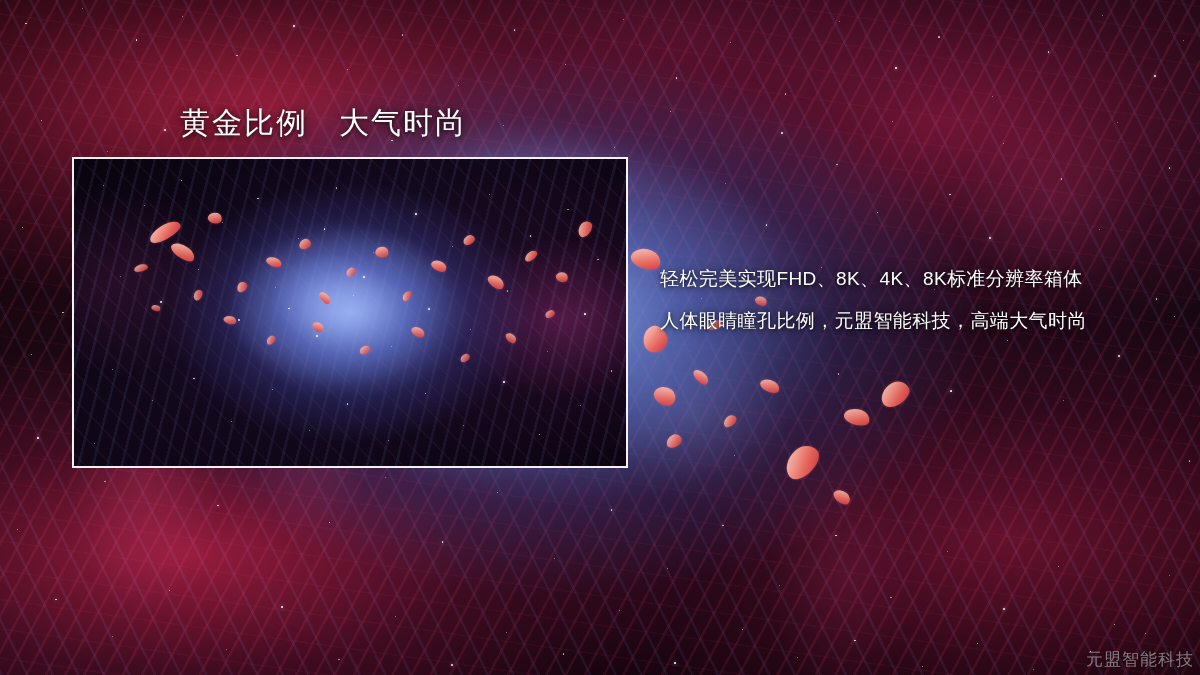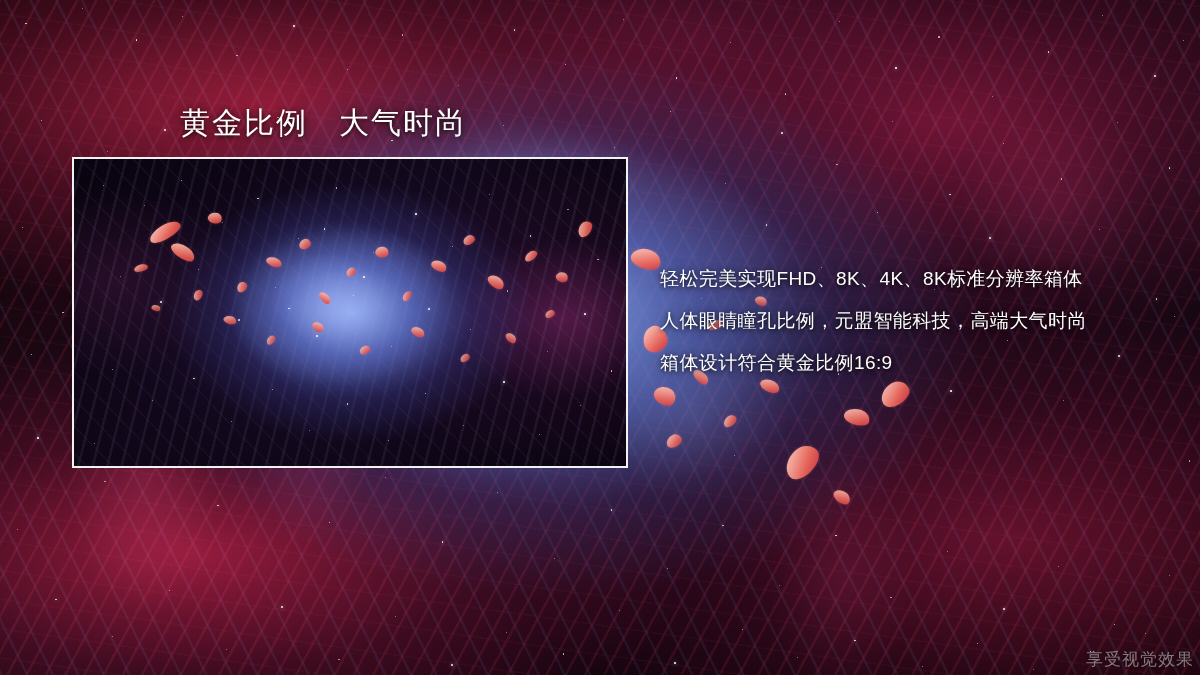--- a/index.html
+++ b/index.html
@@ -387,18 +387,17 @@
           <div class="petal" style="left: 86.2%; top: 50.4%; width: 10px; height: 7px; opacity: 0.8; transform: translate(-50%, -50%) rotate(-20deg);"></div>
         </div>
     </div>
   </div>
 
   <div id="slide-title">黄金比例   大气时尚</div>
 
   <div id="body-text">
     <div class="body-line">轻松完美实现FHD、8K、4K、8K标准分辨率箱体</div>
     <div class="body-line">人体眼睛瞳孔比例，元盟智能科技，高端大气时尚</div>
-    <div class="body-line">箱体设计符合黄金比例16:9</div>
   </div>
 
-  <div id="watermark">享受视觉效果</div>
+  <div id="watermark">元盟智能科技</div>
 
 </div>
 
 </body></html>

